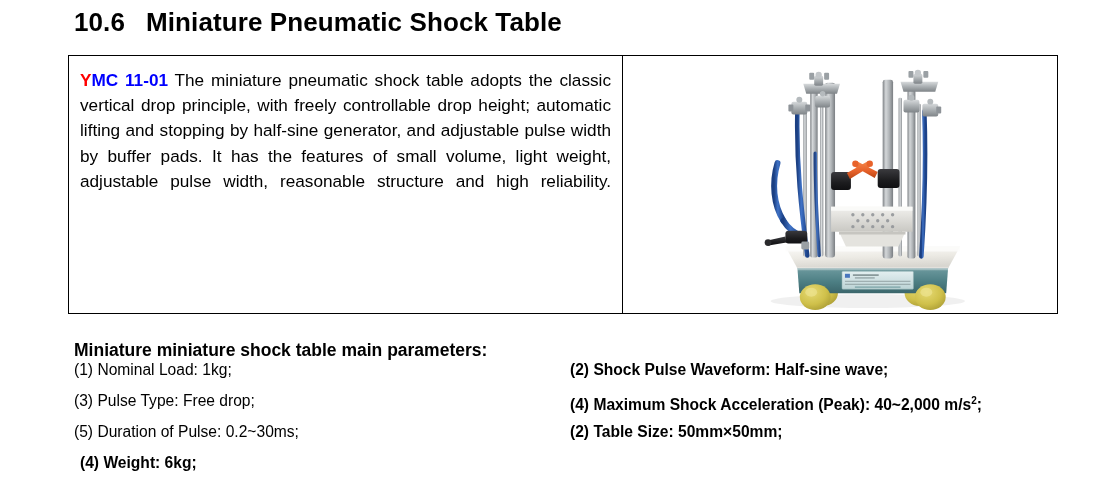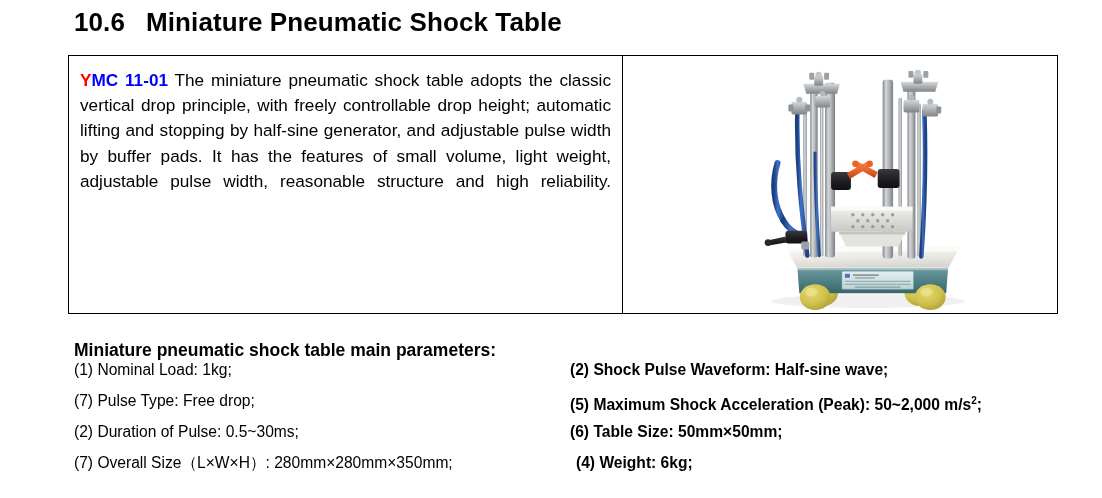--- a/index.html
+++ b/index.html
@@ -309,37 +309,36 @@
 
         <ellipse cx="190" cy="243" rx="15.5" ry="13" fill="url(#gFoot)"></ellipse>
         <ellipse cx="306" cy="243" rx="15.5" ry="13" fill="url(#gFoot)"></ellipse>
         <ellipse cx="186" cy="238" rx="6" ry="4.5" fill="#f0e79a" opacity="0.55"></ellipse>
         <ellipse cx="302" cy="238" rx="6" ry="4.5" fill="#f0e79a" opacity="0.55"></ellipse>
       </svg>
     </div>
   </div>
 </div>
 
-<div class="params-title">Miniature pneumatic shock table main parameters:</div>
+<div class="params-title">Miniature miniature shock table main parameters:</div>
 
 <div class="params-grid">
 
   <div class="param-row">
     <div class="param-cell col-left">(1) Nominal Load: 1kg;</div>
     <div class="param-cell col-right">(2) Shock Pulse Waveform: Half-sine wave;</div>
   </div>
 
   <div class="param-row">
-    <div class="param-cell col-left">(7) Pulse Type: Free drop;</div>
-    <div class="param-cell col-right"><span>(5) Maximum Shock Acceleration (Peak): 50~2,000 m/s</span><sup>2</sup><span>;</span></div>
+    <div class="param-cell col-left">(3) Pulse Type: Free drop;</div>
+    <div class="param-cell col-right"><span>(4) Maximum Shock Acceleration (Peak): 40~2,000 m/s</span><sup>2</sup><span>;</span></div>
   </div>
 
   <div class="param-row">
-    <div class="param-cell col-left">(2) Duration of Pulse: 0.5~30ms;</div>
-    <div class="param-cell col-right">(6) Table Size: 50mm×50mm;</div>
+    <div class="param-cell col-left">(5) Duration of Pulse: 0.2~30ms;</div>
+    <div class="param-cell col-right">(2) Table Size: 50mm×50mm;</div>
   </div>
 
   <div class="param-row">
-    <div class="param-cell col-left">(7) Overall Size（L×W×H）: 280mm×280mm×350mm;</div>
     <div class="param-cell col-right indent-sm">(4) Weight: 6kg;</div>
   </div>
 
 </div>
 
 </body></html>

